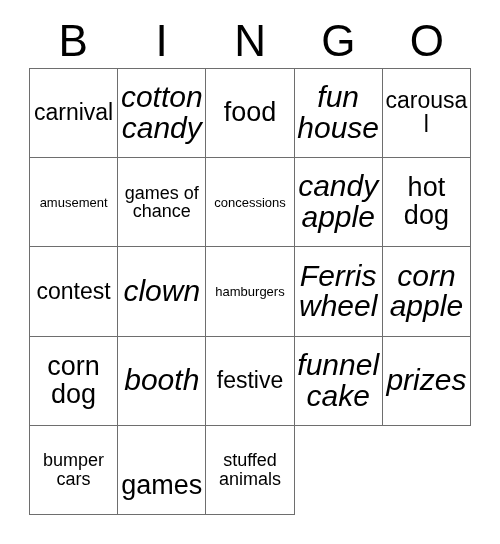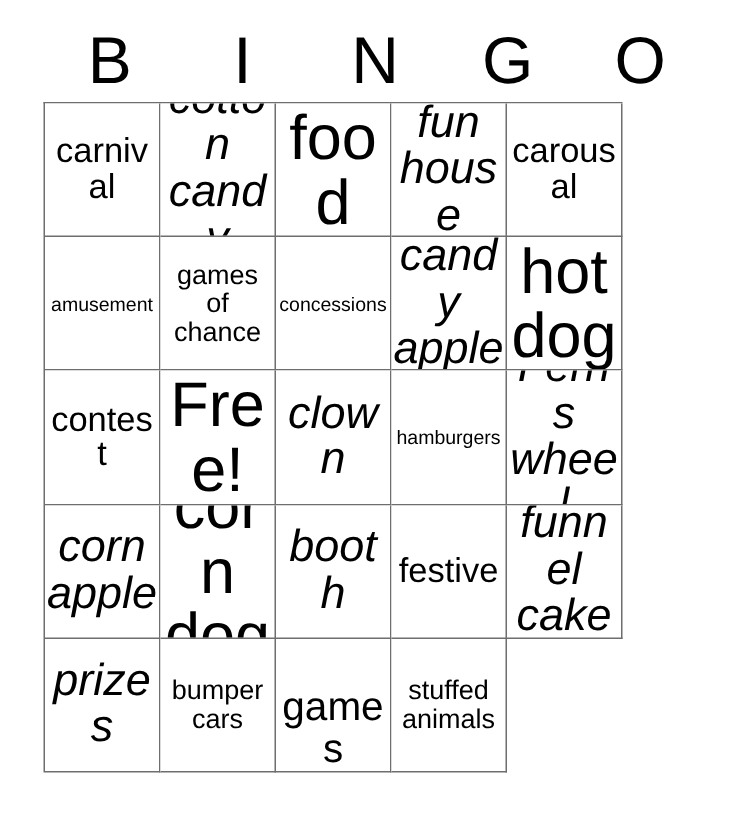--- a/index.html
+++ b/index.html
@@ -42,21 +42,21 @@
     letter-spacing: 0;
     color: #000000;
     user-select: none;
   }
 
   
   #bingo-grid {
     position: absolute;
     left: 29px;
     top: 68px;
-    width: 386px;
+    width: 442px;
     height: 447px;
     box-sizing: border-box;
     display: grid;
     grid-template-columns: repeat(5, 1fr);
     grid-template-rows: repeat(5, 1fr);
     border-top: 1px solid #6e6e6e;
     border-left: 1px solid #6e6e6e;
     background: #ffffff;
   }
   .cell {
@@ -74,21 +74,21 @@
   .cell-text {
     display: block;
     width: 100%;
     line-height: 1.03;
     word-break: normal;
     overflow-wrap: break-word;
     hyphens: none;
   }
 
   
-  .fs-xxl .cell-text { font-size: 42px; }
+  .fs-xxl .cell-text { font-size: 27px; }
   .fs-xl  .cell-text { font-size: 30px; font-style: italic; }
   .fs-lg  .cell-text { font-size: 27px; margin-top: 32px; }
   .fs-md  .cell-text { font-size: 23px; }
   .fs-sm  .cell-text { font-size: 18px; }
   .fs-xxs .cell-text { font-size: 13px; }
 </style>
 </head>
 <body style="background: rgb(255, 255, 255); color: rgb(0, 0, 0);">
 
 <div id="card">
@@ -131,23 +131,20 @@
     <div class="cell fs-xl" style="border-right-color: rgb(110, 110, 110); border-bottom-color: rgb(110, 110, 110);">
         <span class="cell-text">candy apple</span>
       </div>
 
     <div class="cell fs-xxl" style="border-right-color: rgb(110, 110, 110); border-bottom-color: rgb(110, 110, 110);">
         <span class="cell-text">hot dog</span>
       </div>
     <div class="cell fs-md" style="border-right-color: rgb(110, 110, 110); border-bottom-color: rgb(110, 110, 110);">
         <span class="cell-text">contest</span>
       </div>
-    <div class="cell fs-xxl" style="border-right-color: rgb(110, 110, 110); border-bottom-color: rgb(110, 110, 110);">
-        <span class="cell-text">Free!</span>
-      </div>
     <div class="cell fs-xl" style="border-right-color: rgb(110, 110, 110); border-bottom-color: rgb(110, 110, 110);">
         <span class="cell-text">clown</span>
       </div>
     <div class="cell fs-xxs" style="border-right-color: rgb(110, 110, 110); border-bottom-color: rgb(110, 110, 110);">
         <span class="cell-text">hamburgers</span>
       </div>
 
     <div class="cell fs-xl" style="border-right-color: rgb(110, 110, 110); border-bottom-color: rgb(110, 110, 110);">
         <span class="cell-text">Ferris wheel</span>
       </div>

